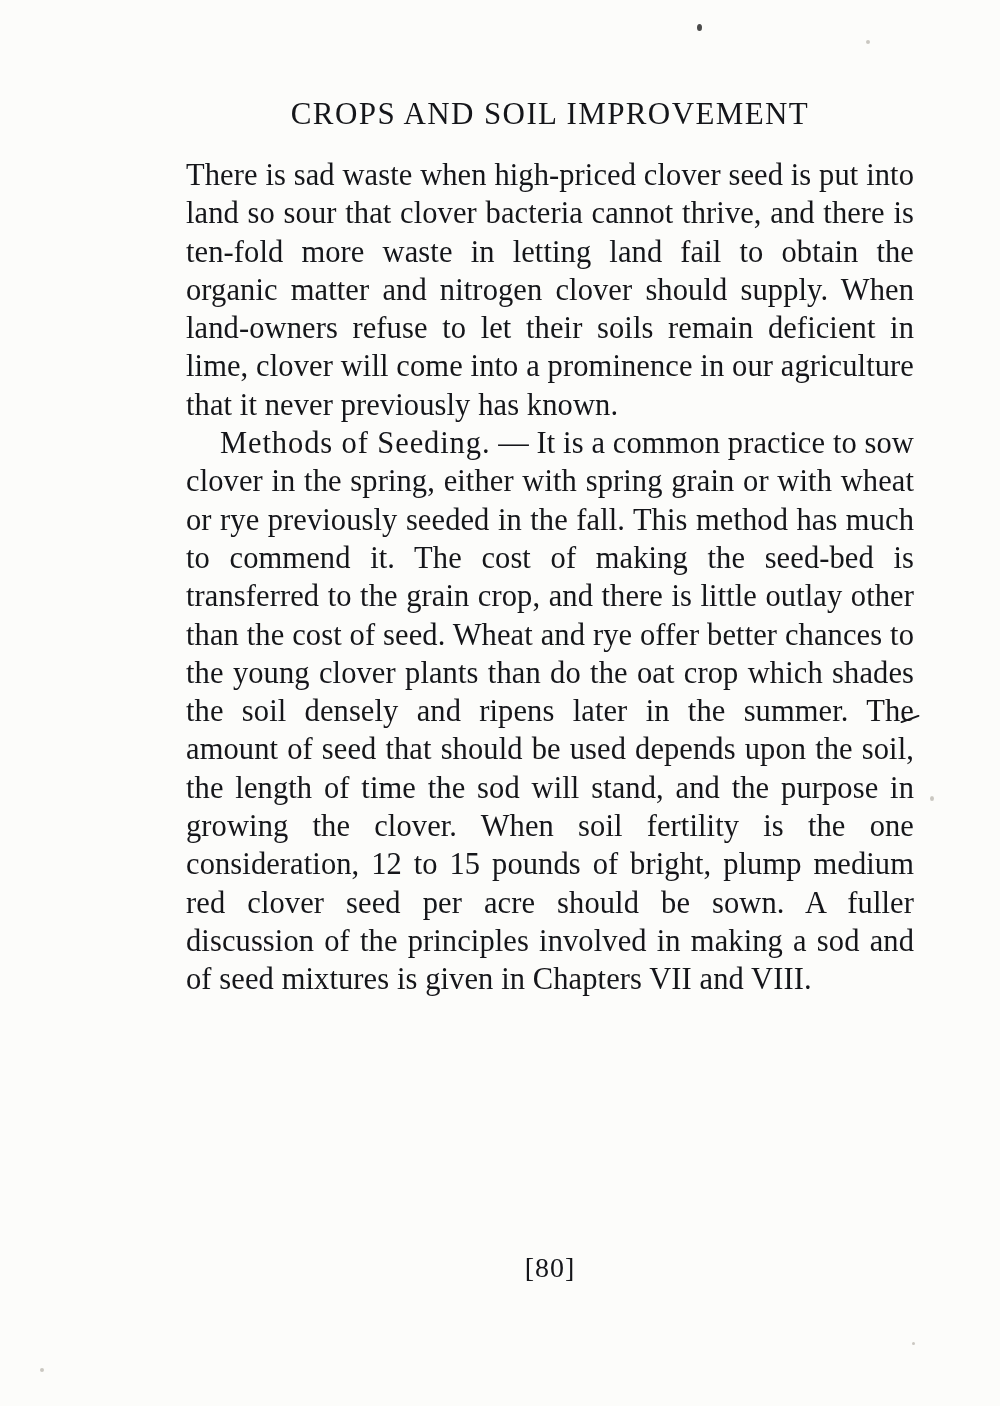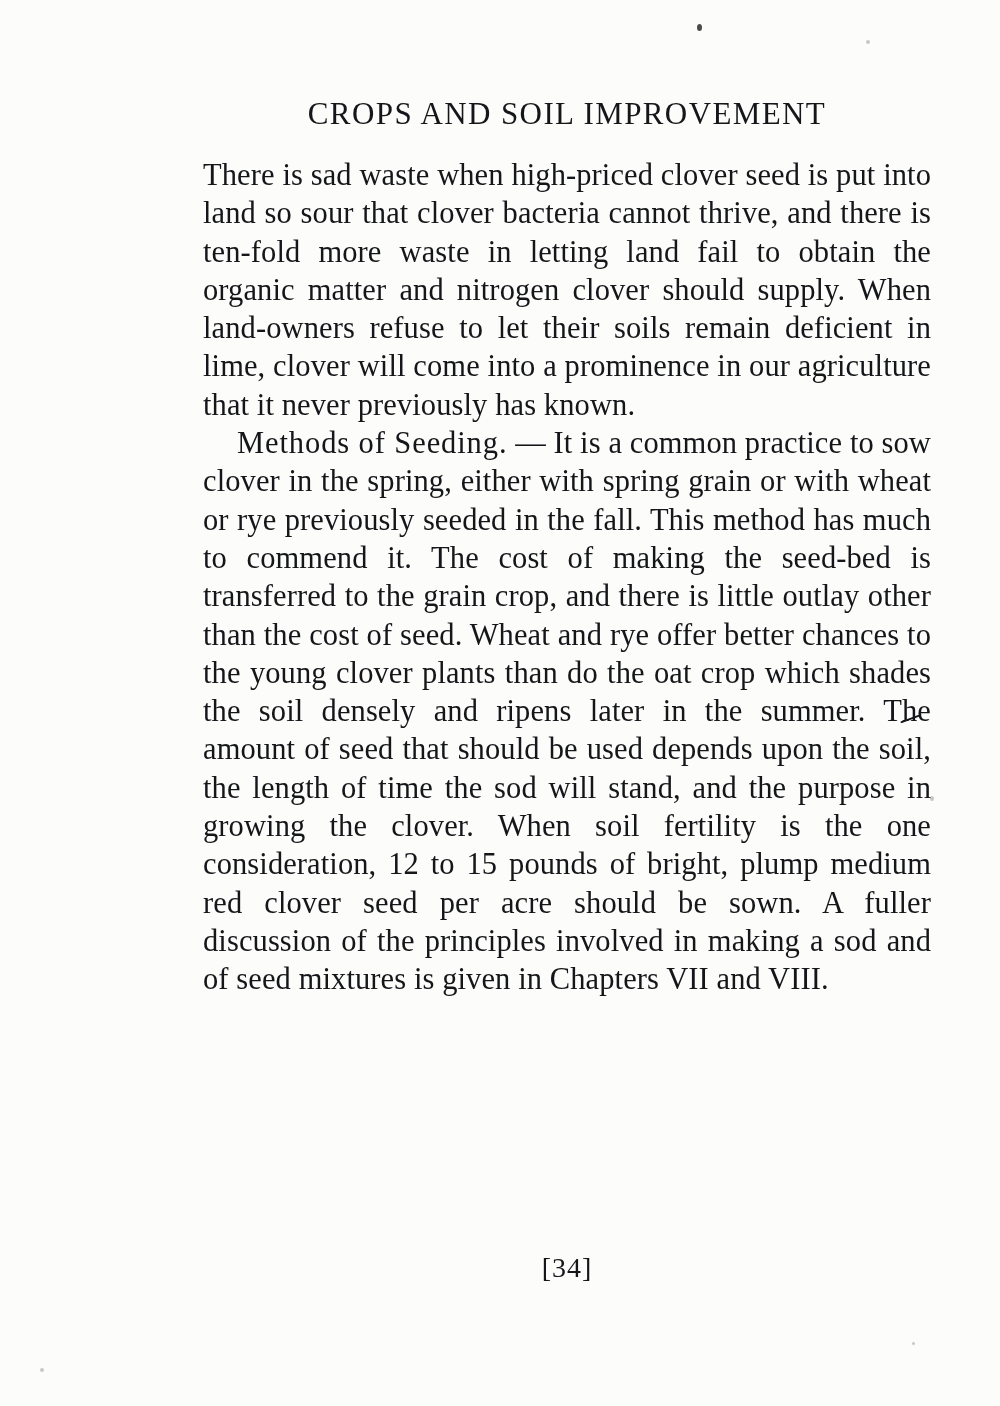--- a/index.html
+++ b/index.html
@@ -28,21 +28,21 @@
     opacity: .75;
   }
   .speck.s1 { left: 697px; top: 24px;  width: 5px;  height: 7px;  background:#2b2b2b; opacity:.85; }
   .speck.s2 { left: 866px; top: 40px;  width: 4px;  height: 4px; }
   .speck.s3 { left: 930px; top: 796px; width: 4px;  height: 5px; }
   .speck.s4 { left: 40px;  top: 1368px;width: 4px;  height: 4px; }
   .speck.s5 { left: 912px; top: 1342px;width: 3px;  height: 3px; }
 
   .content {
     position: absolute;
-    left: 203px;
+    left: 186px;
     top: 96px;
     width: 728px;
   }
 
   .page-title {
     font-size: 31px;
     letter-spacing: 1.4px;
     text-align: center;
     font-weight: normal;
     margin: 0 0 24px 0;
@@ -111,17 +111,17 @@
     <h1 class="page-title">CROPS AND SOIL IMPROVEMENT</h1>
 
     <div class="body-text">
 
       <p class="para"><span>There is sad waste when high-priced clover seed is put into land so sour that clover bacteria cannot thrive, and there is ten-fold more waste in letting land fail to obtain the organic matter and nitrogen clover should supply.   When land-owners refuse to let their soils remain deficient in lime, clover will come into a prominence in our agriculture that it never previously has known.</span></p>
 
       <p class="para"><span class="indent"></span><span class="runin">Methods of Seeding.</span><span> — It is a common practice to sow clover in the spring, either with spring grain or with wheat or rye previously seeded in the fall.   This method has much to commend it.   The cost of making the seed-bed is transferred to the grain crop, and there is little outlay other than the cost of seed.   Wheat and rye offer better chances to the young clover plants than do the oat crop which shades the soil densely and ripens later in the summer.   The amount of seed that should be used depends upon the soil, the length of time the sod will stand, and the purpose in growing the clover.   When soil fertility is the one consideration, 12 to 15 pounds of bright, plump medium red clover seed per acre should be sown.   A fuller discussion of the principles involved in making a sod and of seed mixtures is given in Chapters VII and VIII.</span></p>
 
     </div>
 
-    <div class="folio">[34]</div>
+    <div class="folio">[80]</div>
   </div>
 
   <div class="tail-mark"></div>
 </div>
 
 </body></html>

